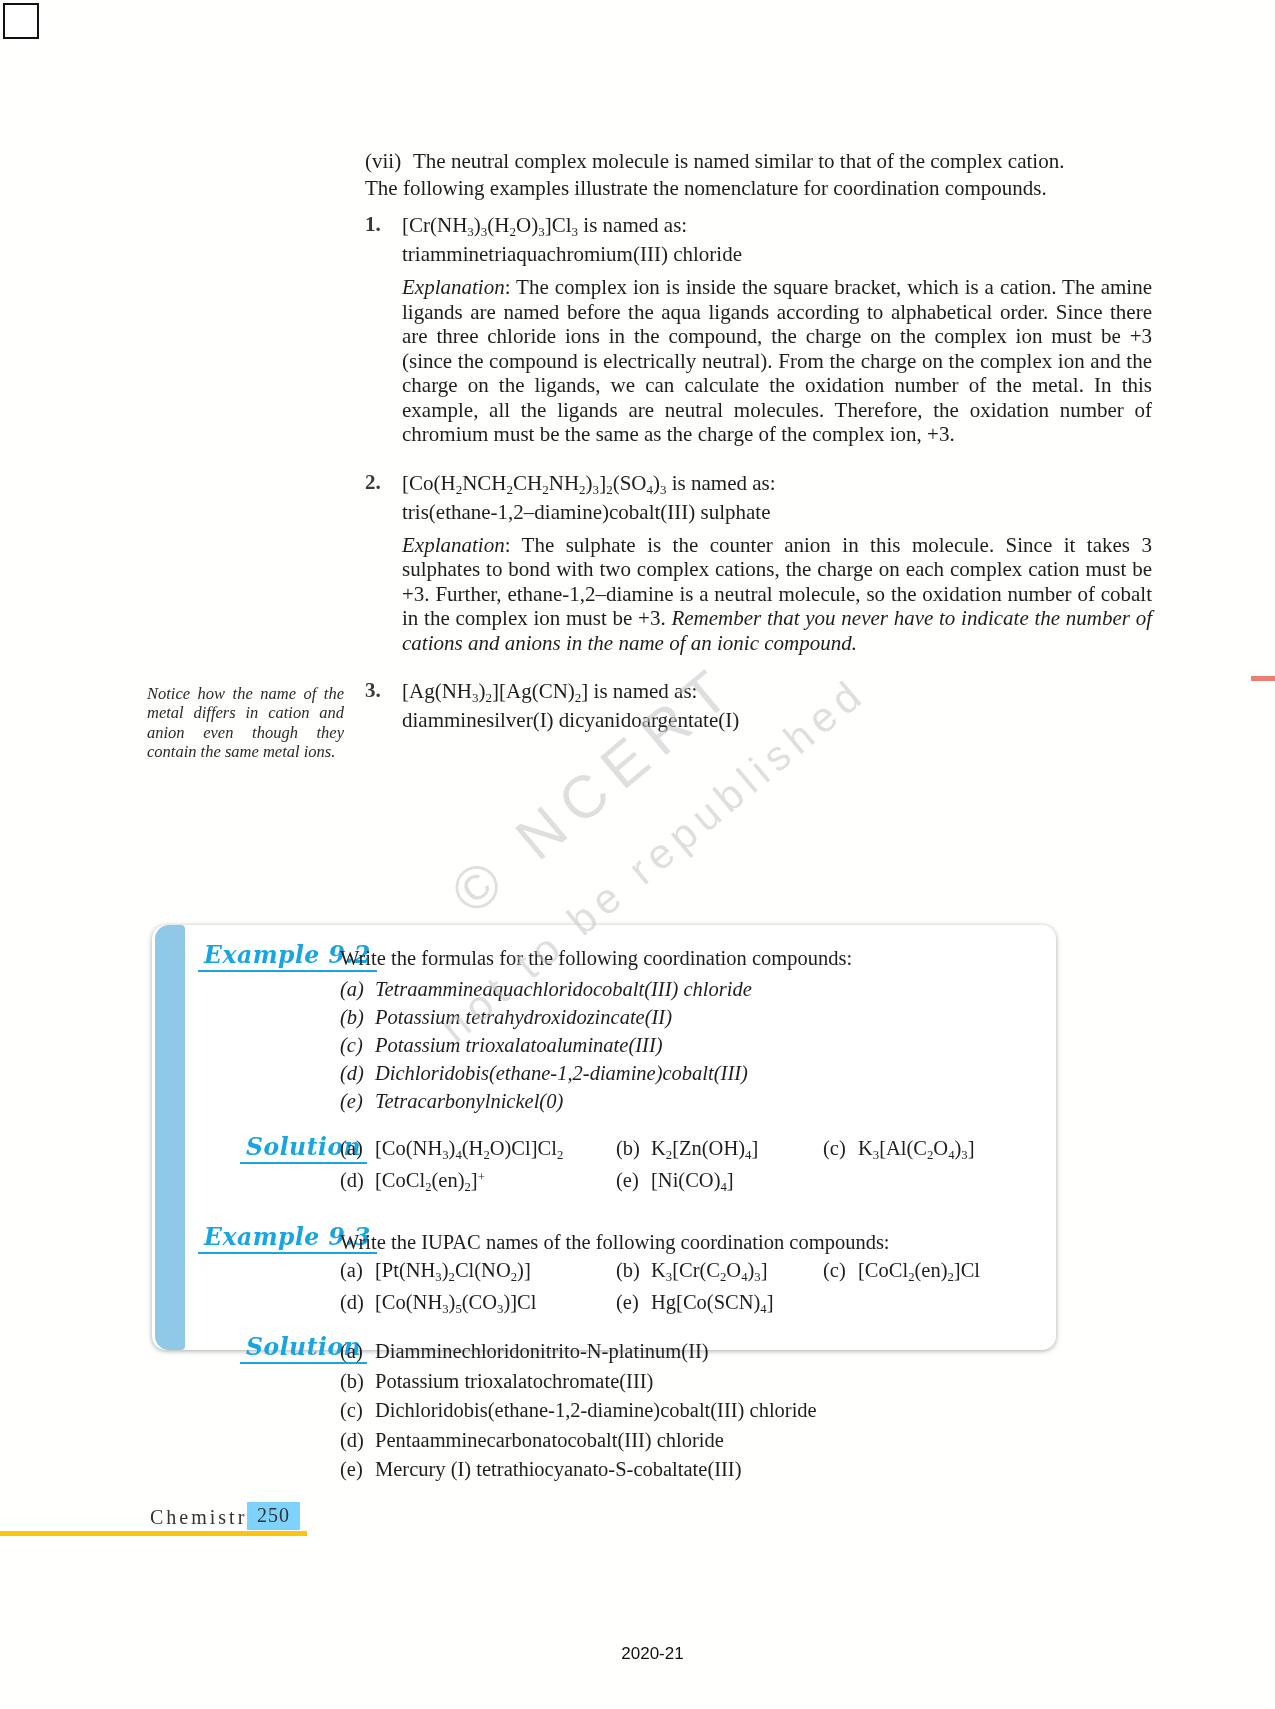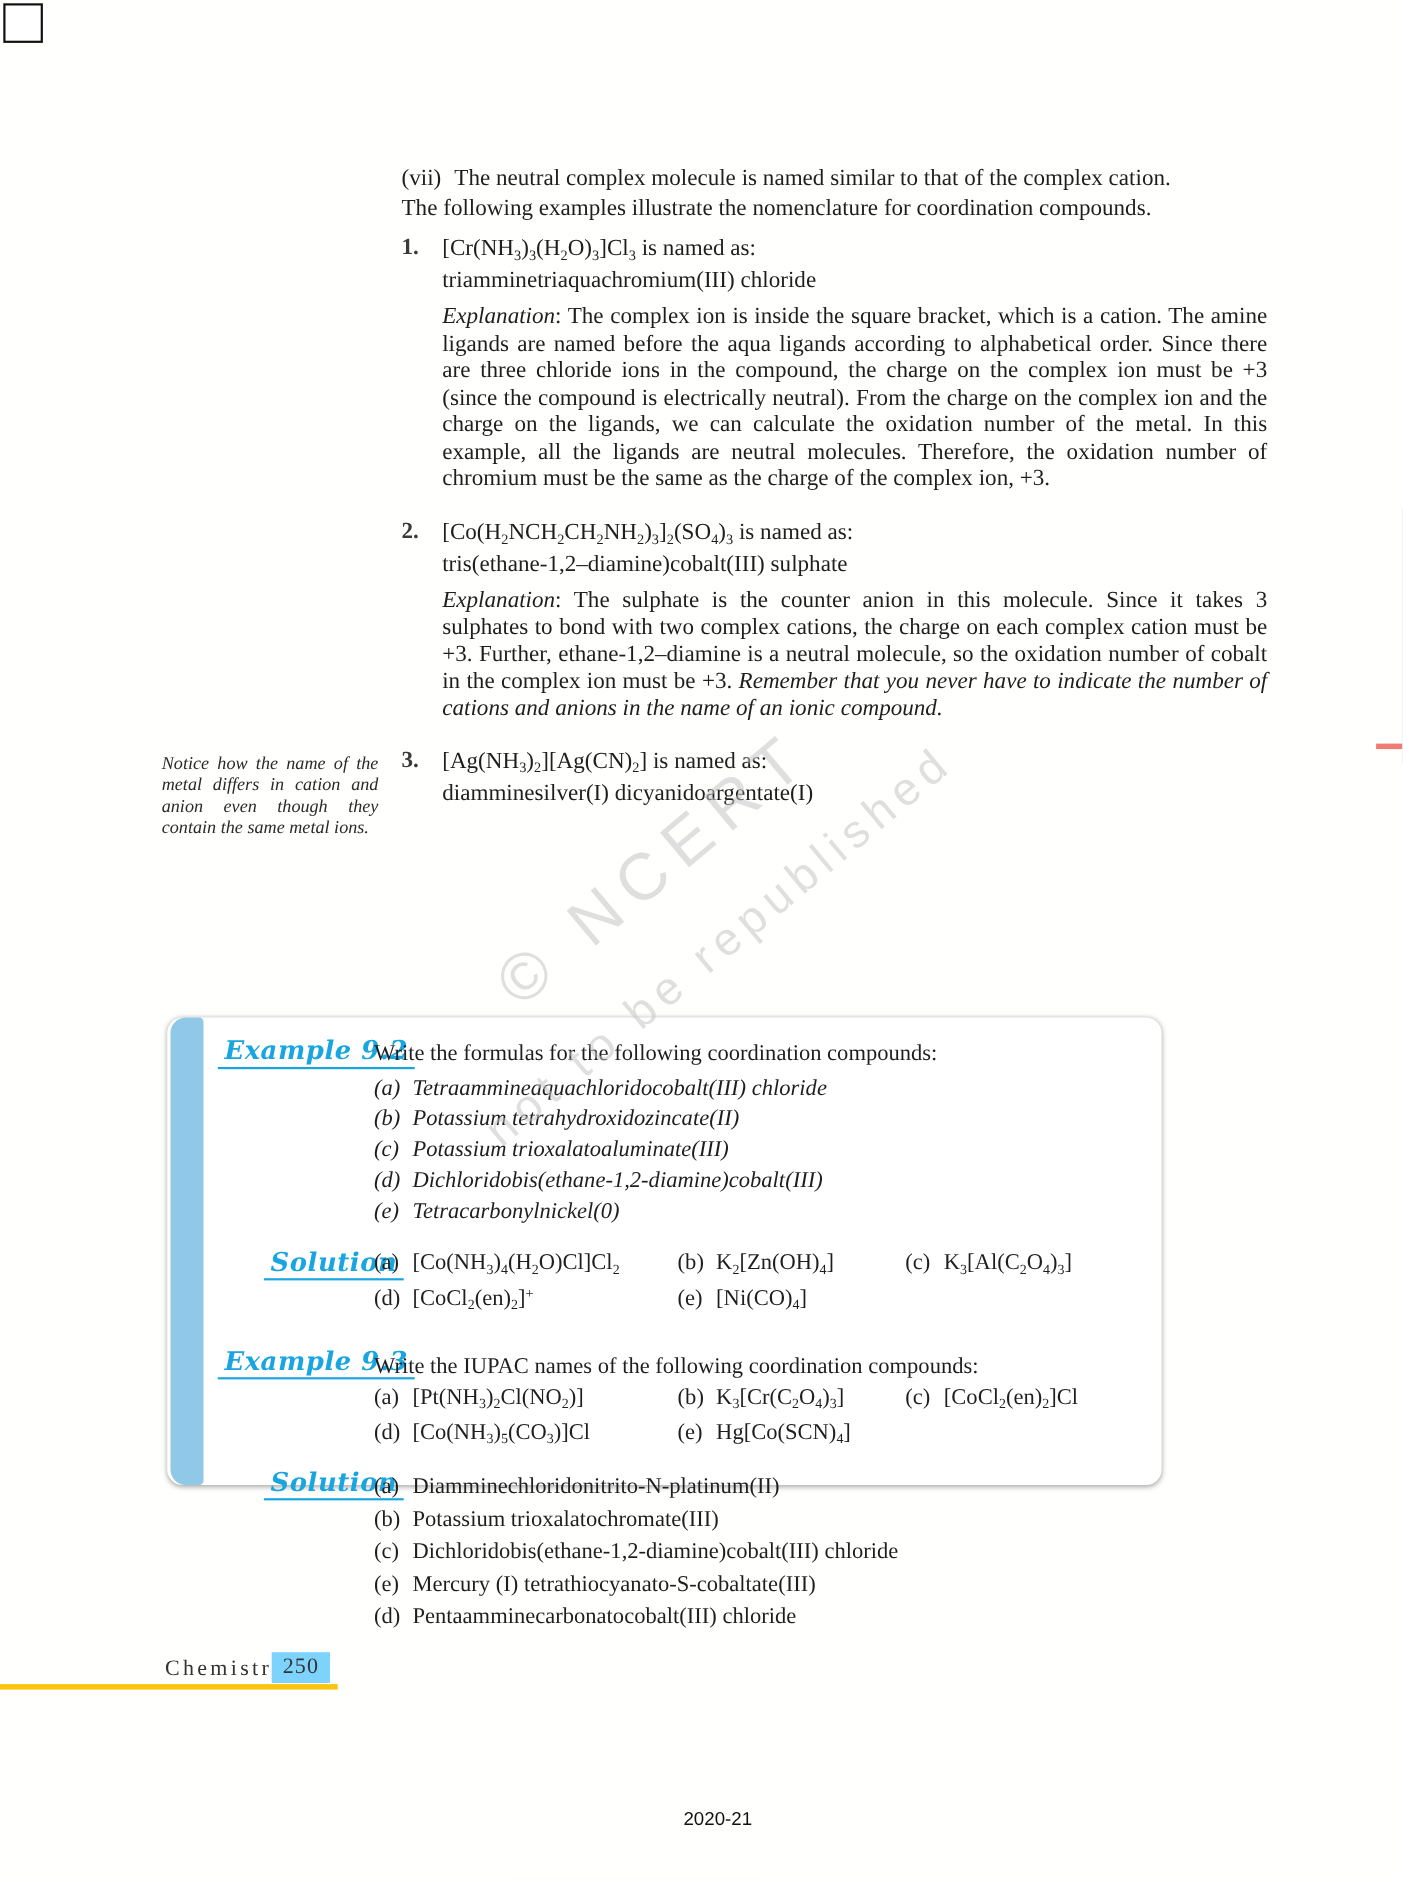--- a/index.html
+++ b/index.html
@@ -159,22 +159,22 @@
       <div><span class="tag">(c)</span><span>[CoCl<sub>2</sub>(en)<sub>2</sub>]Cl</span></div>
       <div><span class="tag">(d)</span><span>[Co(NH<sub>3</sub>)<sub>5</sub>(CO<sub>3</sub>)]Cl</span></div>
       <div><span class="tag">(e)</span><span>Hg[Co(SCN)<sub>4</sub>]</span></div>
     </div>
 
     <div class="script-label" style="left:88px; top:408px;">Solution</div>
     <div class="vlist ex-text" style="top:412px;">
       <div class="row"><span class="tag">(a)</span><span>Diamminechloridonitrito-N-platinum(II)</span></div>
       <div class="row"><span class="tag">(b)</span><span>Potassium trioxalatochromate(III)</span></div>
       <div class="row"><span class="tag">(c)</span><span>Dichloridobis(ethane-1,2-diamine)cobalt(III) chloride</span></div>
+      <div class="row"><span class="tag">(d)</span><span>Pentaamminecarbonatocobalt(III) chloride</span></div>
       <div class="row"><span class="tag">(e)</span><span>Mercury (I) tetrathiocyanato-S-cobaltate(III)</span></div>
-      <div class="row"><span class="tag">(d)</span><span>Pentaamminecarbonatocobalt(III) chloride</span></div>
     </div>
   </div>
 
   <div class="footer-rule"></div>
   <div class="footer-book">Chemistry</div>
   <div class="footer-page">250</div>
   <div class="footer-year">2020-21</div>
 
 </div>
 

